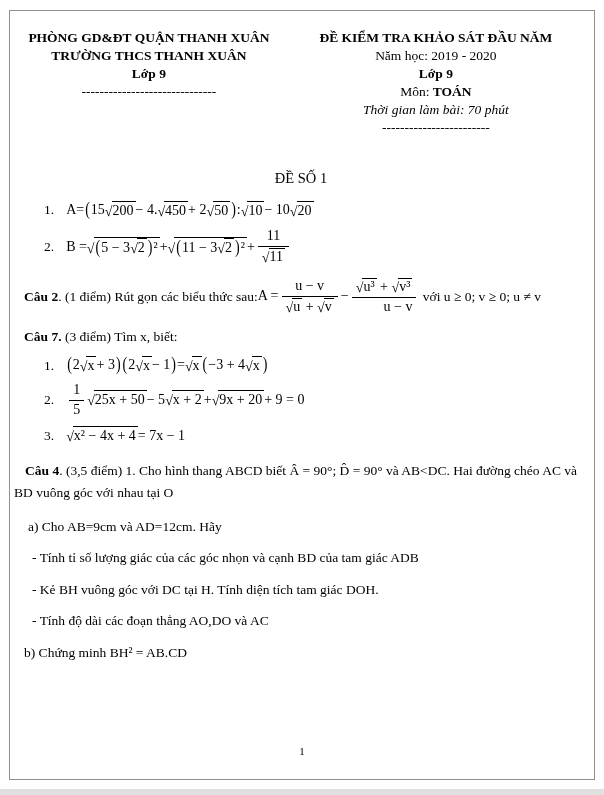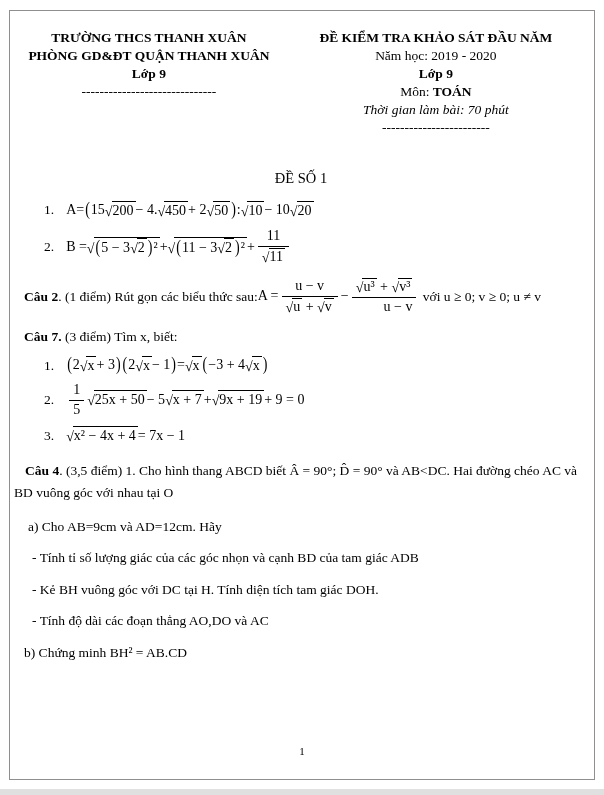--- a/index.html
+++ b/index.html
@@ -50,22 +50,22 @@
 </style>
 </head>
 <body>
 
 <div class="frame"></div>
 
 <div class="content">
 
   <div class="header">
     <div class="hcol-left">
+      <div class="hline b">PHÒNG GD&amp;ĐT QUẬN THANH XUÂN</div>
       <div class="hline b">TRƯỜNG THCS THANH XUÂN</div>
-      <div class="hline b">PHÒNG GD&amp;ĐT QUẬN THANH XUÂN</div>
       <div class="hline b">Lớp 9</div>
       <div class="hline">------------------------------</div>
     </div>
     <div class="hcol-right">
       <div class="hline b">ĐỀ KIỂM TRA KHẢO SÁT ĐẦU NĂM</div>
       <div class="hline">Năm học: 2019 - 2020</div>
       <div class="hline b">Lớp 9</div>
       <div class="hline"><span>Môn: </span><span class="b">TOÁN</span></div>
       <div class="hline i">Thời gian làm bài: 70 phút</div>
       <div class="hline">------------------------</div>
@@ -103,21 +103,21 @@
   </div>
   <div class="item mt10">
     <span class="inum">1.</span>
     <span class="math"><span class="bigp">(</span>2<span class="sqrt"><span class="rsign">√</span><span class="rcand">x</span></span> + 3<span class="bigp">)</span><span class="bigp">(</span>2<span class="sqrt"><span class="rsign">√</span><span class="rcand">x</span></span> − 1<span class="bigp">)</span> = <span class="sqrt"><span class="rsign">√</span><span class="rcand">x</span></span><span class="bigp">(</span>−3 + 4<span class="sqrt"><span class="rsign">√</span><span class="rcand">x</span></span><span class="bigp">)</span></span>
   </div>
   <div class="item mt6">
     <span class="inum">2.</span>
     <span class="math"><span class="frac">
           <span class="num">1</span>
           <span class="den">5</span>
-        </span><span class="sqrt"><span class="rsign">√</span><span class="rcand">25x + 50</span></span> − 5<span class="sqrt"><span class="rsign">√</span><span class="rcand">x + 7</span></span> + <span class="sqrt"><span class="rsign">√</span><span class="rcand">9x + 19</span></span> + 9 = 0</span>
+        </span><span class="sqrt"><span class="rsign">√</span><span class="rcand">25x + 50</span></span> − 5<span class="sqrt"><span class="rsign">√</span><span class="rcand">x + 2</span></span> + <span class="sqrt"><span class="rsign">√</span><span class="rcand">9x + 20</span></span> + 9 = 0</span>
   </div>
   <div class="item mt8">
     <span class="inum">3.</span>
     <span class="math"><span class="sqrt"><span class="rsign">√</span><span class="rcand">x² − 4x + 4</span></span> = 7x − 1</span>
   </div>
 
   <div class="q4para">
     <span class="qlabel">Câu 4</span><span>. (3,5 điểm) 1. Cho hình thang ABCD biết Â = 90°; D̂ = 90° và AB&lt;DC. Hai đường chéo AC và BD vuông góc với nhau tại O</span>
   </div>
   <div class="subline">a) Cho AB=9cm và AD=12cm. Hãy</div>

